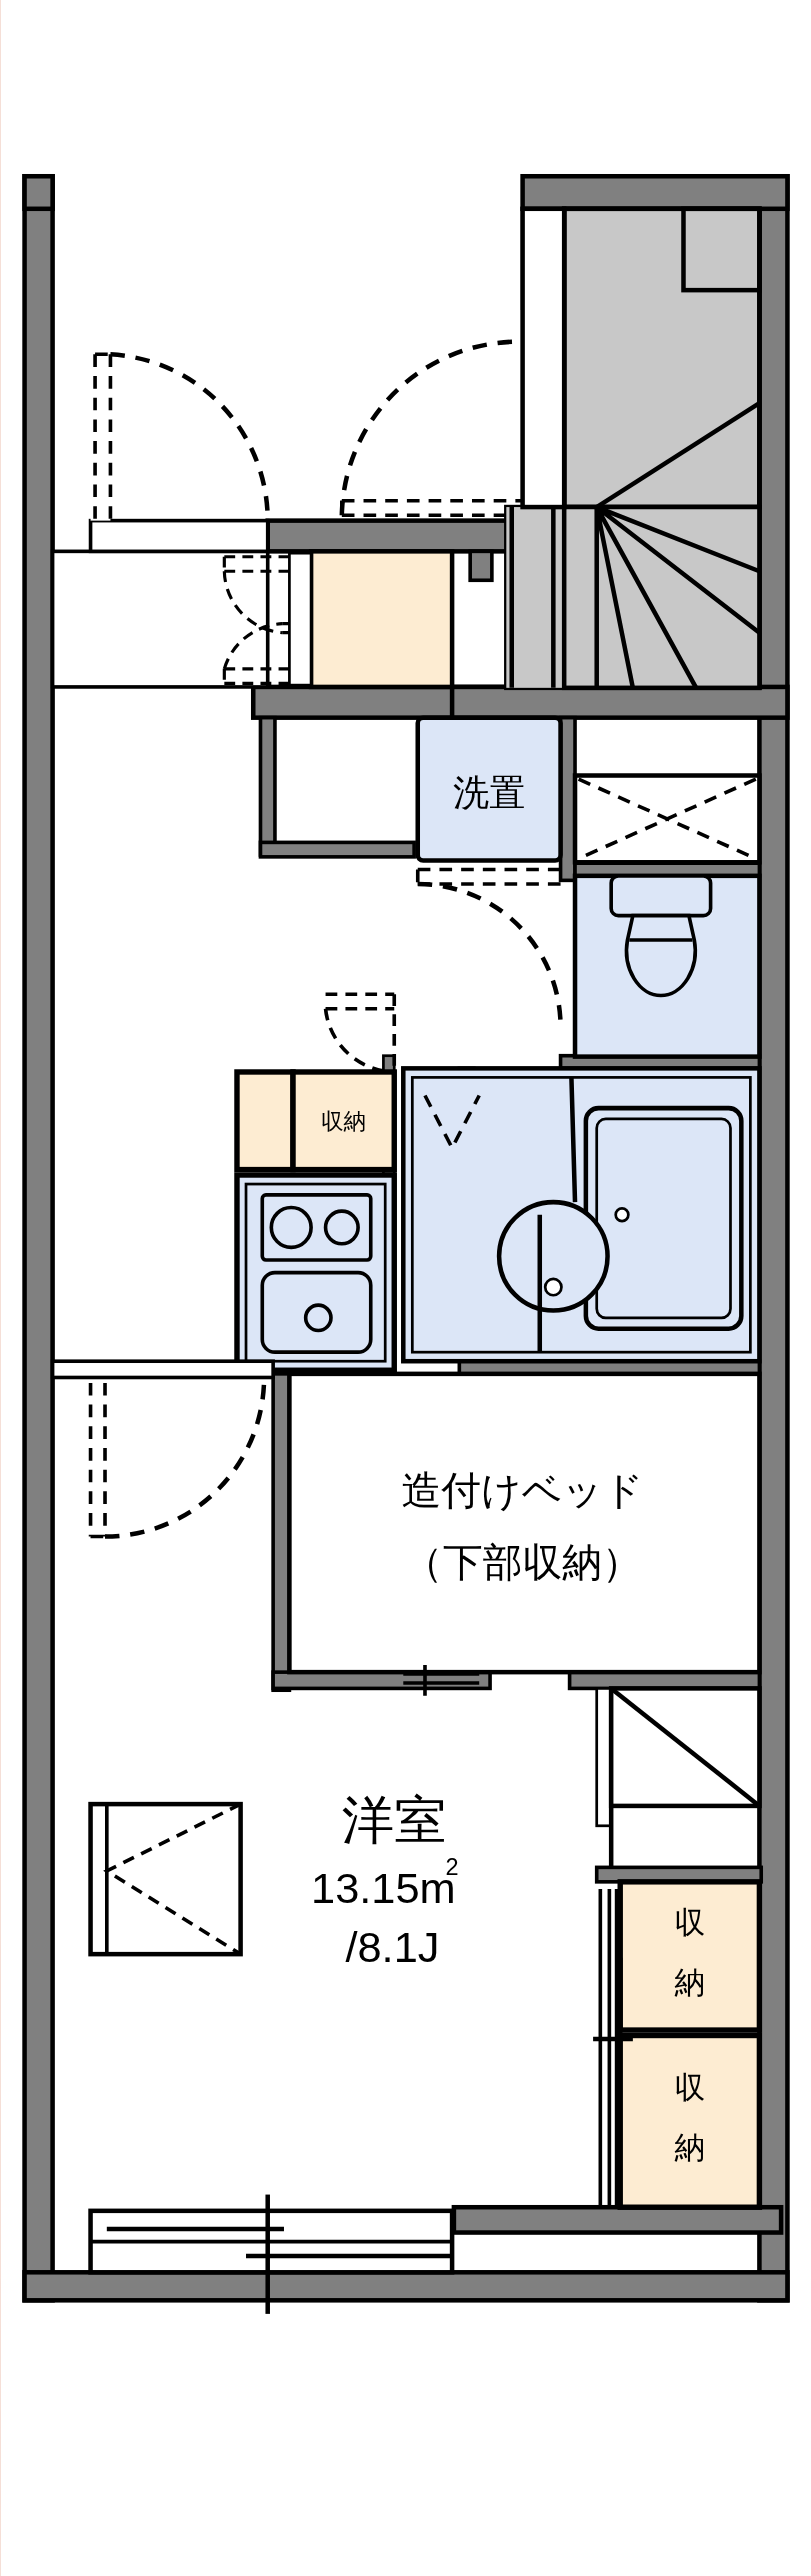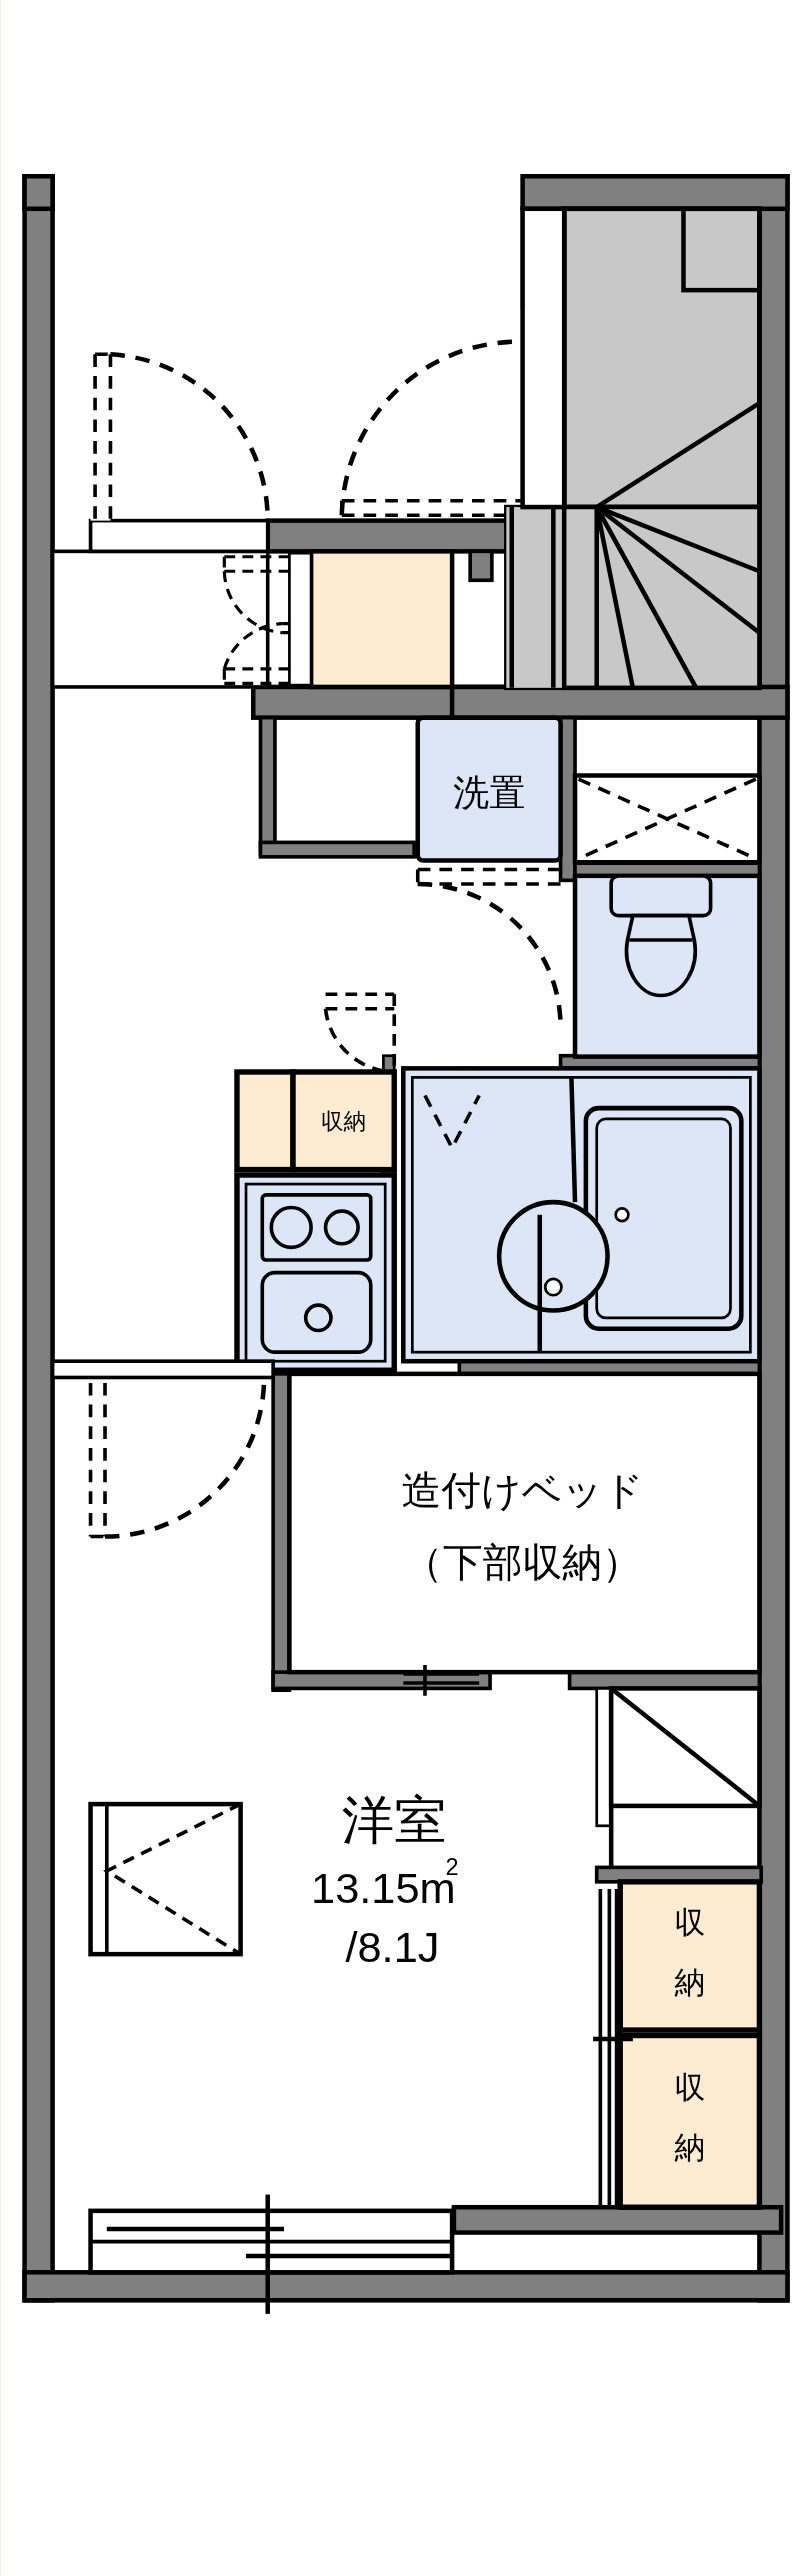--- a/index.html
+++ b/index.html
@@ -10,21 +10,21 @@
   body {
     width: 812px;
     height: 2576px;
     font-family: "Liberation Sans", sans-serif;
     overflow: hidden;
   }
   #floorplan-root {
     position: relative;
     width: 700px;
     height: 2576px;
-    background: #84cc16;
+    background: #c2410c;
   }
   svg#plan {
     display: block;
     width: 812px;
     height: 2576px;
   }
   .room-label {
     font-family: "Liberation Sans", sans-serif;
     fill: #000000;
     text-anchor: middle;

